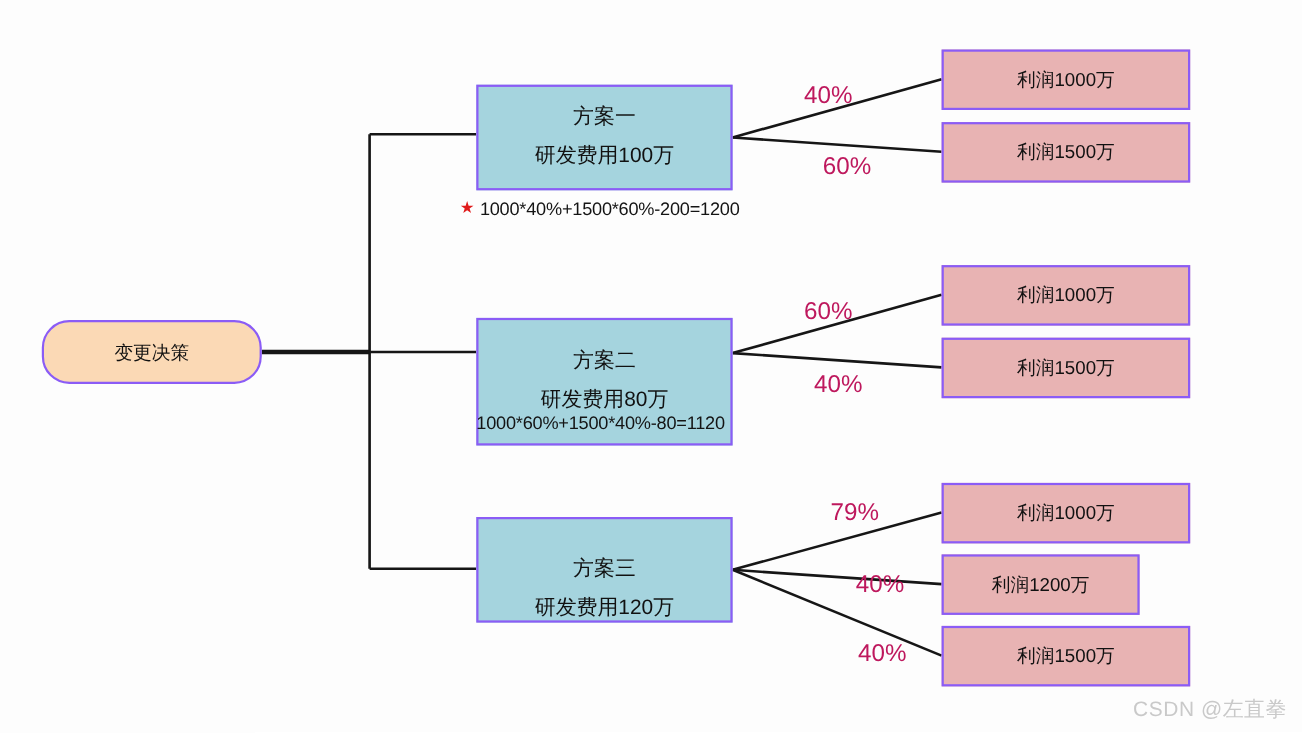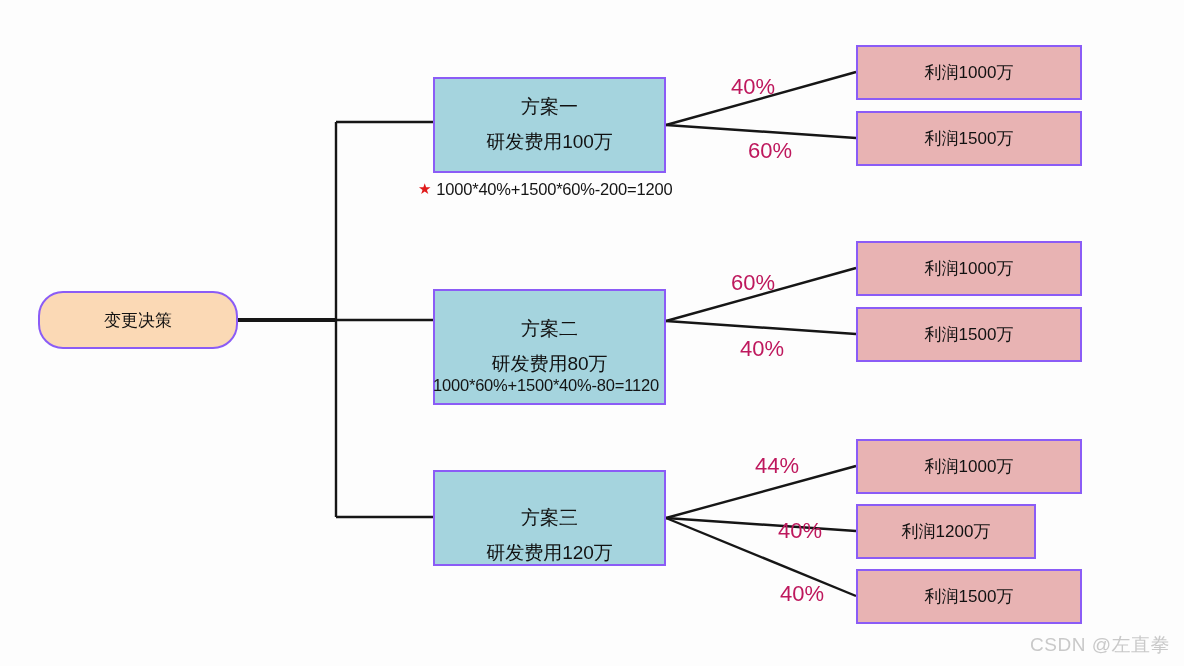--- a/index.html
+++ b/index.html
@@ -147,21 +147,21 @@
     <span>利润1000万</span>
   </div>
   <div class="node node-outcome" style="left:856px; top:307px; width:226px; height:55px;">
     <span>利润1500万</span>
   </div>
 
   <div class="node node-plan" style="left:433px; top:470px; width:233px; height:96px;justify-content:flex-end;">
     <span class="line1">方案三</span>
     <span class="line2">研发费用120万</span>
   </div>
-  <div class="prob" style="left:755px; top:453px;">44%</div>
+  <div class="prob" style="left:755px; top:453px;">79%</div>
   <div class="prob" style="left:778px; top:518px;">40%</div>
   <div class="prob" style="left:780px; top:581px;">40%</div>
   <div class="node node-outcome" style="left:856px; top:439px; width:226px; height:55px;">
     <span>利润1000万</span>
   </div>
   <div class="node node-outcome" style="left:856px; top:504px; width:180px; height:55px;">
     <span>利润1200万</span>
   </div>
   <div class="node node-outcome" style="left:856px; top:569px; width:226px; height:55px;">
     <span>利润1500万</span>

